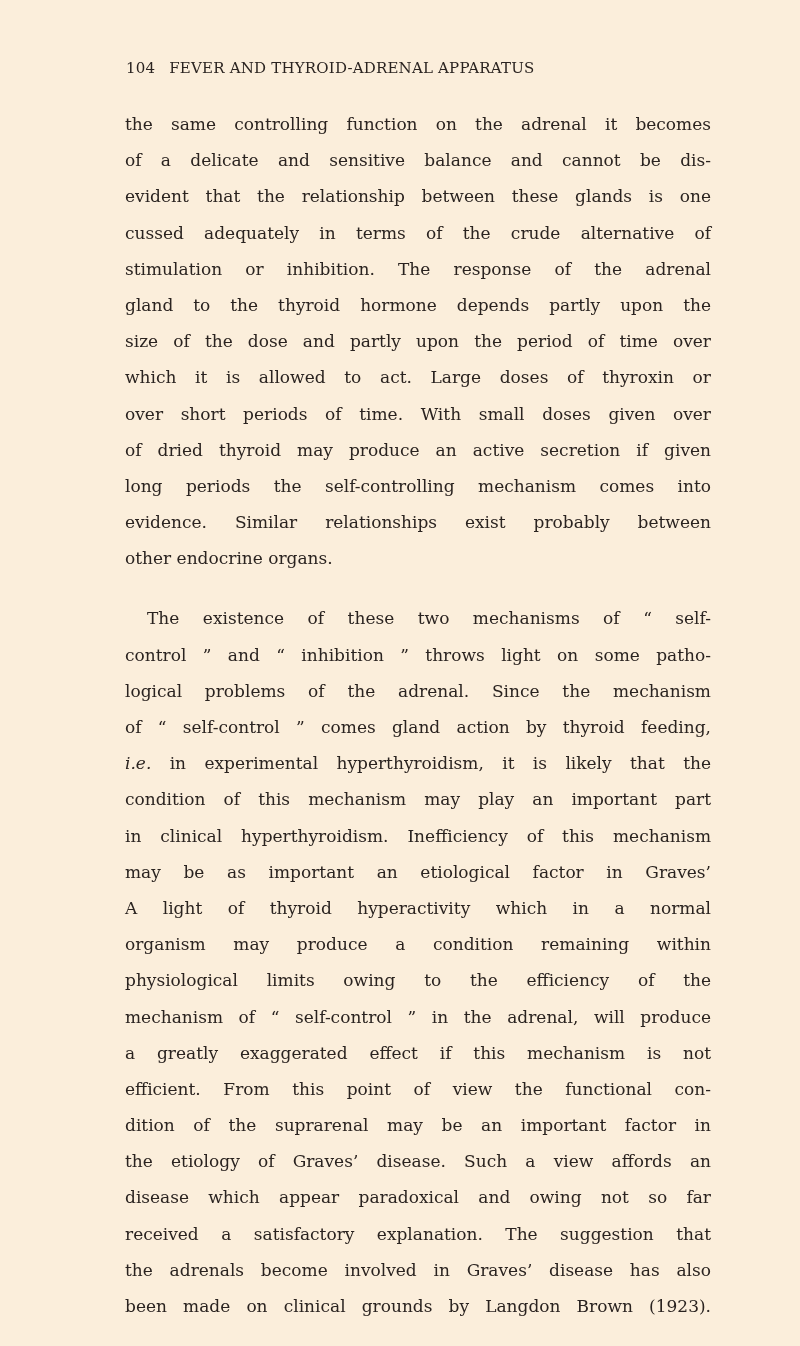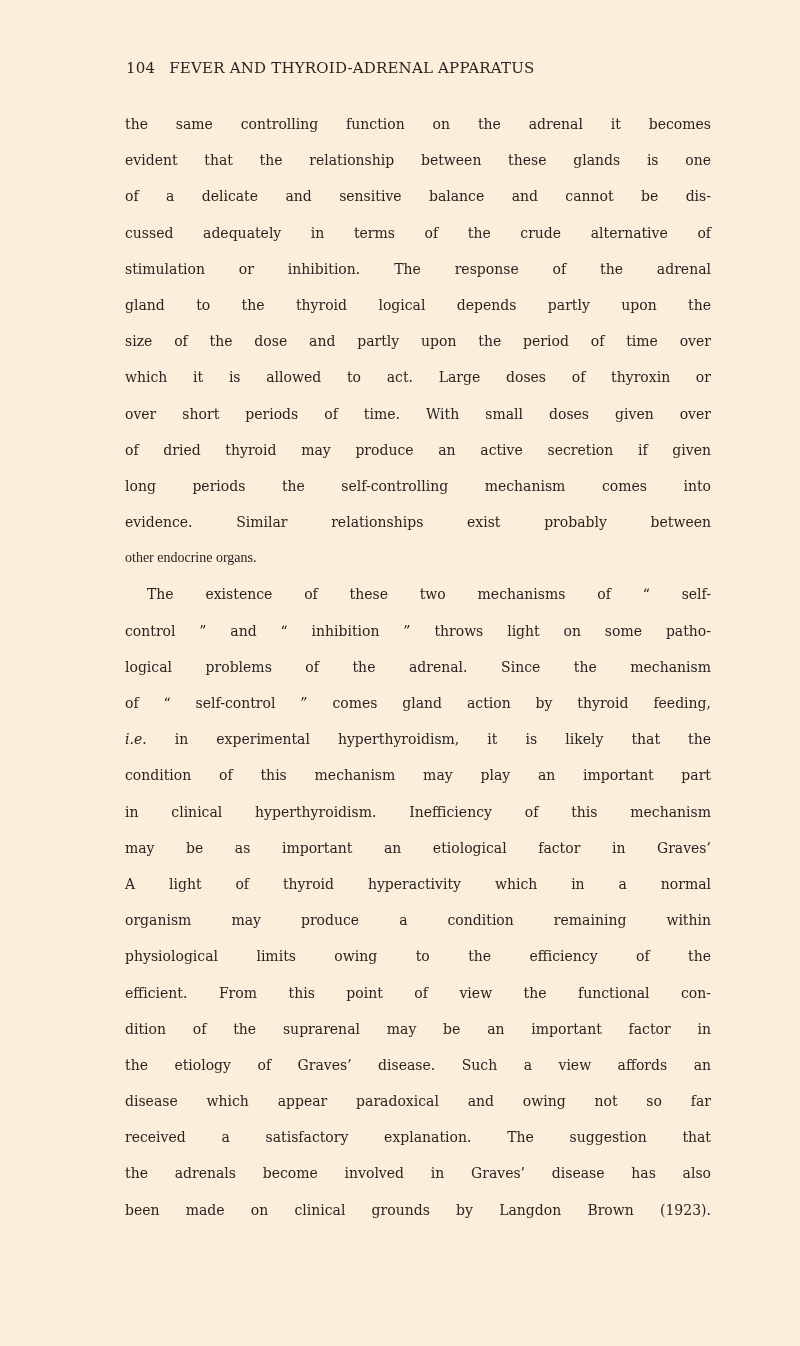--- a/index.html
+++ b/index.html
@@ -14,59 +14,61 @@
     position:absolute; left:126px; top:59px; width:590px;
     font-size:15px; letter-spacing:0.2px; white-space:nowrap;
     transform-origin:left top;
   }
   .header .num { margin-right:14px; }
   .body {
     position:absolute; left:125px; top:106px; width:586px;
   }
   .line {
     height:36.2px; line-height:36.2px;
-    font-size:14px; white-space:nowrap;
+    font-size:17px; white-space:nowrap;
     text-align:justify; text-align-last:justify;
   }
-  .line.last { text-align-last:left;font-family:Liberation Serif, serif; }
-  .line.indent { padding-left:22px; }
+  .line.last { text-align-last:left; }
+  .line.indent { padding-left:22px;margin-top:24px; }
 </style>
 </head>
 <body>
 
 <div class="page">
   <div class="header">
     <span class="num">104</span><span>FEVER AND THYROID-ADRENAL APPARATUS</span>
   </div>
 
   <div class="body">
     <div class="line">the same controlling function on the adrenal it becomes</div>
+    <div class="line">of a delicate and sensitive balance and cannot be dis-</div>
     <div class="line">evident that the relationship between these glands is one</div>
-    <div class="line">of a delicate and sensitive balance and cannot be dis-</div>
     <div class="line">cussed adequately in terms of the crude alternative of</div>
     <div class="line">stimulation or inhibition. The response of the adrenal</div>
-    <div class="line">gland to the thyroid logical depends partly upon the</div>
+    <div class="line">gland to the thyroid hormone depends partly upon the</div>
     <div class="line">size of the dose and partly upon the period of time over</div>
     <div class="line">which it is allowed to act. Large doses of thyroxin or</div>
     <div class="line">over short periods of time. With small doses given over</div>
     <div class="line">of dried thyroid may produce an active secretion if given</div>
     <div class="line">long periods the self-controlling mechanism comes into</div>
     <div class="line">evidence. Similar relationships exist probably between</div>
     <div class="line last">other endocrine organs.</div>
     <div class="line indent">The existence of these two mechanisms of “ self-</div>
     <div class="line">control ” and “ inhibition ” throws light on some patho-</div>
     <div class="line">logical problems of the adrenal. Since the mechanism</div>
     <div class="line">of “ self-control ” comes gland action by thyroid feeding,</div>
     <div class="line"><i>i.e.</i> in experimental hyperthyroidism, it is likely that the</div>
     <div class="line">condition of this mechanism may play an important part</div>
     <div class="line">in clinical hyperthyroidism. Inefficiency of this mechanism</div>
     <div class="line">may be as important an etiological factor in Graves’</div>
     <div class="line">A light of thyroid hyperactivity which in a normal</div>
     <div class="line">organism may produce a condition remaining within</div>
     <div class="line">physiological limits owing to the efficiency of the</div>
+    <div class="line">mechanism of “ self-control ” in the adrenal, will produce</div>
+    <div class="line">a greatly exaggerated effect if this mechanism is not</div>
     <div class="line">efficient. From this point of view the functional con-</div>
     <div class="line">dition of the suprarenal may be an important factor in</div>
     <div class="line">the etiology of Graves’ disease. Such a view affords an</div>
     <div class="line">disease which appear paradoxical and owing not so far</div>
     <div class="line">received a satisfactory explanation. The suggestion that</div>
     <div class="line">the adrenals become involved in Graves’ disease has also</div>
     <div class="line">been made on clinical grounds by Langdon Brown (1923).</div>
 
   </div>
 </div>

